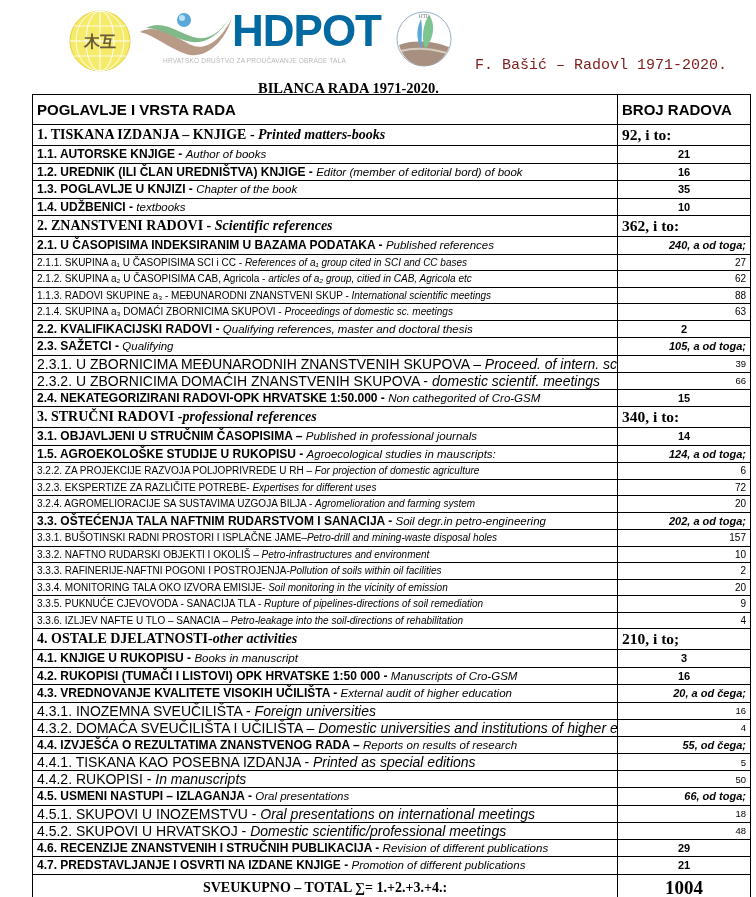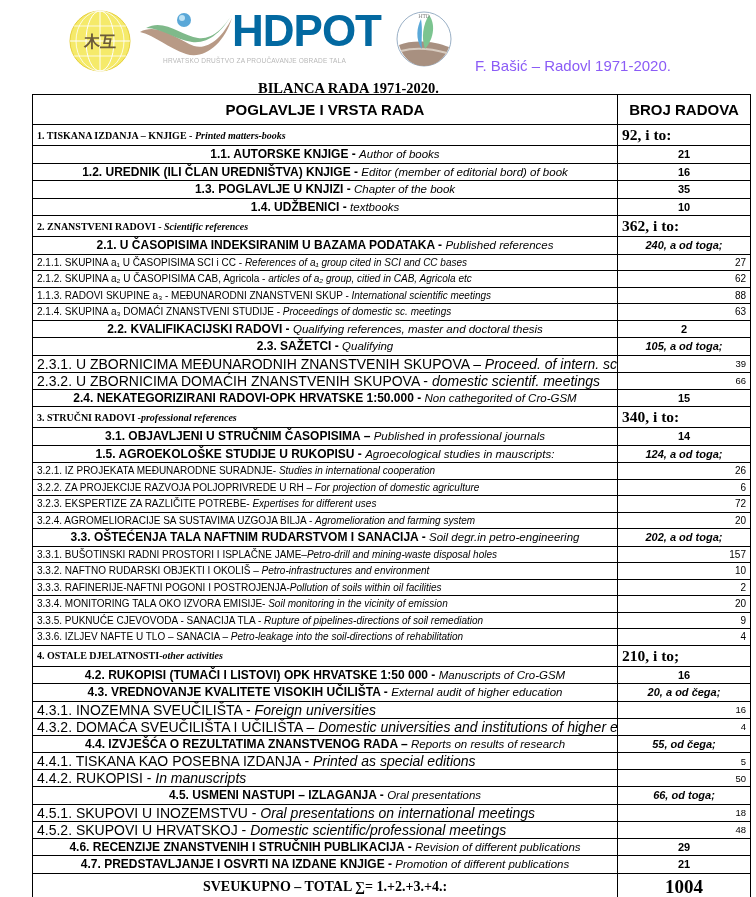--- a/index.html
+++ b/index.html
@@ -3,30 +3,30 @@
 <meta charset="utf-8">
 <style>
   html, body { margin: 0; padding: 0; background: #ffffff; }
   body { width: 756px; height: 897px; position: relative; overflow: hidden; font-family: "Liberation Sans Narrow", "Liberation Sans", sans-serif; color: #000; }
   .header { position: absolute; left: 0; top: 0; width: 756px; height: 82px; }
   .logo-globe { position: absolute; left: 69px; top: 10px; width: 62px; height: 62px; }
   .logo-wave { position: absolute; left: 138px; top: 10px; width: 96px; height: 50px; }
   .brand { position: absolute; left: 232px; top: 9px; font-family: "Liberation Sans", sans-serif; font-size: 44px; font-weight: bold; color: #0369a1; letter-spacing: -1px; line-height: 44px; }
   .brand-sub { position: absolute; left: 163px; top: 57px; font-family: "Liberation Sans", sans-serif; font-size: 6.5px; color: #b8b8b8; letter-spacing: 0.2px; }
   .logo-htd { position: absolute; left: 395px; top: 9px; width: 58px; height: 60px; }
-  .author { position: absolute; left: 475px; top: 57px; font-family: Liberation Sans, sans-serif; font-size: 15px; color: #8b5cf6; }
+  .author { position: absolute; left: 475px; top: 57px; font-family: Liberation Mono, monospace; font-size: 15px; color: #7f1d1d; }
   .doc-title { position: absolute; left: 258px; top: 80px; font-family: "Liberation Serif", serif; font-weight: bold; font-size: 14.5px; }
   table.main { position: absolute; left: 32px; top: 94px; width: 718px; border-collapse: collapse; table-layout: fixed; }
   table.main td { border: 1px solid #000; padding: 0 4px; white-space: nowrap; overflow: hidden; }
   col.c1 { width: 585px; } col.c2 { width: 133px; }
-  tr.head td { height: 29px; font-weight: bold; font-size: 15px; text-align: center; margin-top: 21px; }
-  tr.lvl1 td { height: 20px; font-family: "Liberation Serif", serif; font-weight: bold; font-size: 10px; }
+  tr.head td { height: 29px; font-weight: bold; font-size: 15px; text-align: left; margin-top: 21px; }
+  tr.lvl1 td { height: 20px; font-family: "Liberation Serif", serif; font-weight: bold; font-size: 14px; }
   tr.lvl1 td .en { font-style: italic; }
   tr.lvl1 td.val { font-size: 15.5px; padding-left: 4px; }
-  tr.lvl2 td { height: 16.5px; font-size: 12px; font-weight: bold; text-align: center; }
+  tr.lvl2 td { height: 16.5px; font-size: 12px; font-weight: bold; }
   tr.lvl2 td .en { font-weight: normal; font-style: italic; font-size: 11.5px; }
   tr.lvl2 td.val { font-size: 11px; }
   tr.lvl3 td { height: 15.5px; font-size: 10px; margin-left: 20px; }
   tr.lvl3 td .en { font-style: italic; }
   tr.lvl3s td { height: 13.5px; font-size: 14px; }
   tr.lvl3s td .en { font-style: italic; }
   td.val-r { text-align: right; padding-right: 6px; font-size: 10.5px; }
   tr.lvl3s td.val-r { font-size: 9.5px; }
   td.val-c { text-align: center; }
   td.val-cr { text-align: right; padding-right: 4px; font-style: italic; }
@@ -113,21 +113,21 @@
       </tr>
       <tr class="lvl3">
         <td><span>2.1.2. SKUPINA a₂ U ČASOPISIMA CAB, Agricola - </span><span class="en">articles  of a₂ group, citied in CAB, Agricola etc</span></td>
         <td class="val-r">62</td>
       </tr>
       <tr class="lvl3">
         <td><span>1.1.3. RADOVI SKUPINE a₃ - MEĐUNARODNI ZNANSTVENI SKUP - </span><span class="en">International  scientific meetings</span></td>
         <td class="val-r">88</td>
       </tr>
       <tr class="lvl3">
-        <td><span>2.1.4. SKUPINA a₃ DOMAĆI ZNANSTVENI STUDIJE - </span><span class="en">Proceedings of  domestic sc. meetings</span></td>
+        <td><span>2.1.4. SKUPINA a₃ DOMAĆI ZBORNICIMA SKUPOVI - </span><span class="en">Proceedings of  domestic sc. meetings</span></td>
         <td class="val-r">63</td>
       </tr>
       <tr class="lvl2">
         <td><span>2.2. KVALIFIKACIJSKI RADOVI - </span><span class="en">Qualifying references, master and doctoral thesis</span></td>
         <td class="val val-c">2</td>
       </tr>
       <tr class="lvl2">
         <td><span>2.3. SAŽETCI - </span><span class="en">Qualifying</span></td>
         <td class="val val-cr">105, a od toga;</td>
       </tr>
@@ -149,24 +149,20 @@
       </tr>
       <tr class="lvl2">
         <td><span>3.1. OBJAVLJENI U STRUČNIM ČASOPISIMA – </span><span class="en">Published in professional journals</span></td>
         <td class="val val-c">14</td>
       </tr>
       <tr class="lvl2">
         <td><span>1.5. AGROEKOLOŠKE STUDIJE U RUKOPISU - </span><span class="en">Agroecological  studies in mauscripts:</span></td>
         <td class="val val-cr">124, a od toga;</td>
       </tr>
       <tr class="lvl3">
-        <td><span>3.2.1. IZ PROJEKATA MEĐUNARODNE SURADNJE- </span><span class="en">Studies in international cooperation</span></td>
-        <td class="val-r">26</td>
-      </tr>
-      <tr class="lvl3">
         <td><span>3.2.2. ZA PROJEKCIJE RAZVOJA POLJOPRIVREDE U RH – </span><span class="en">For projection of domestic agriculture</span></td>
         <td class="val-r">6</td>
       </tr>
       <tr class="lvl3">
         <td><span>3.2.3. EKSPERTIZE ZA RAZLIČITE POTREBE- </span><span class="en">Expertises for different uses</span></td>
         <td class="val-r">72</td>
       </tr>
       <tr class="lvl3">
         <td><span>3.2.4. AGROMELIORACIJE SA SUSTAVIMA UZGOJA BILJA - </span><span class="en">Agromelioration and farming system</span></td>
         <td class="val-r">20</td>
@@ -197,20 +193,24 @@
       </tr>
       <tr class="lvl3">
         <td><span>3.3.6. IZLJEV NAFTE U TLO – SANACIA – </span><span class="en">Petro-leakage into the soil-directions of rehabilitation</span></td>
         <td class="val-r">4</td>
       </tr>
       <tr class="lvl1">
         <td><span>4. OSTALE DJELATNOSTI-</span><span class="en">other activities</span></td>
         <td class="val">210, i to;</td>
       </tr>
       <tr class="lvl2">
+        <td><span>4.1. KNJIGE U RUKOPISU - </span><span class="en">Books in manuscript</span></td>
+        <td class="val val-c">3</td>
+      </tr>
+      <tr class="lvl2">
         <td><span>4.2. RUKOPISI (TUMAČI I LISTOVI) OPK HRVATSKE 1:50 000 - </span><span class="en">Manuscripts of Cro-GSM</span></td>
         <td class="val val-c">16</td>
       </tr>
       <tr class="lvl2">
         <td><span>4.3. VREDNOVANJE KVALITETE VISOKIH UČILIŠTA - </span><span class="en">External  audit of higher education</span></td>
         <td class="val val-cr">20, a od čega;</td>
       </tr>
       <tr class="lvl3s">
         <td><span>4.3.1. INOZEMNA SVEUČILIŠTA  -  </span><span class="en">Foreign universities</span></td>
         <td class="val-r">16</td>

